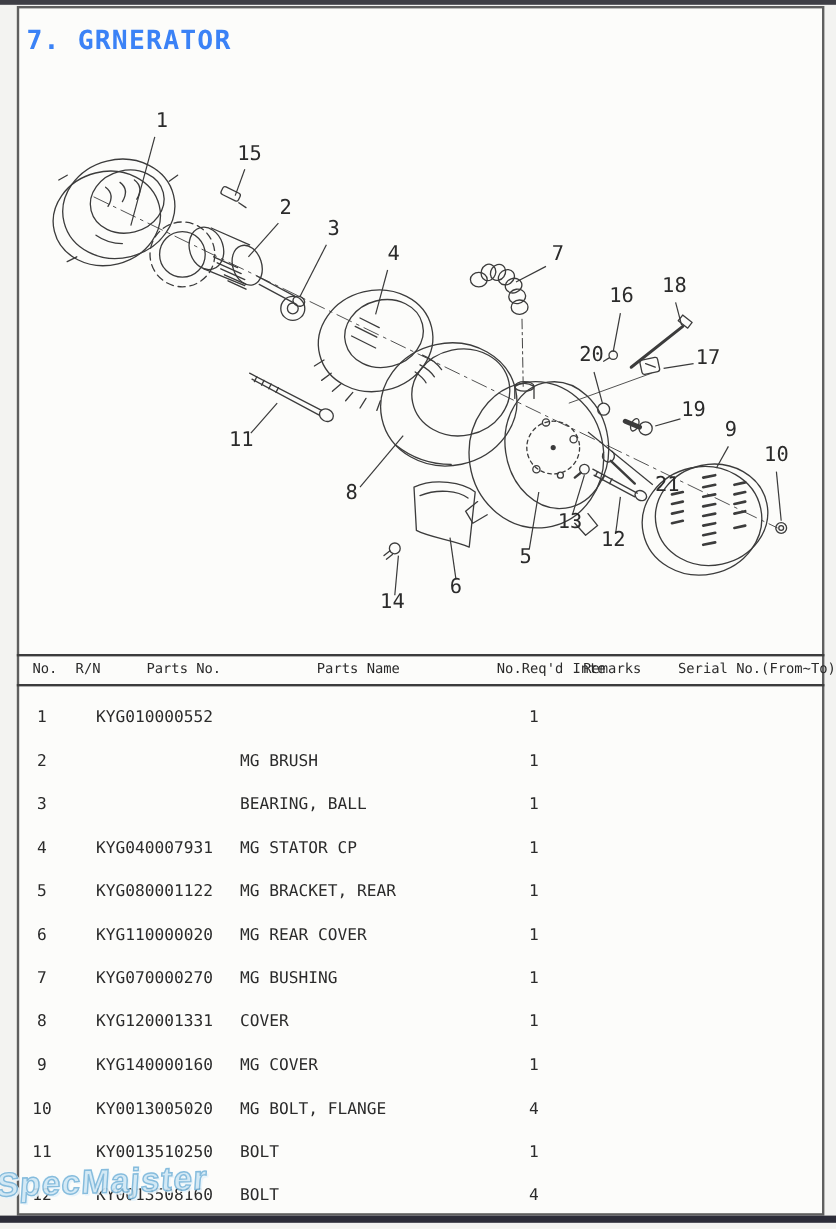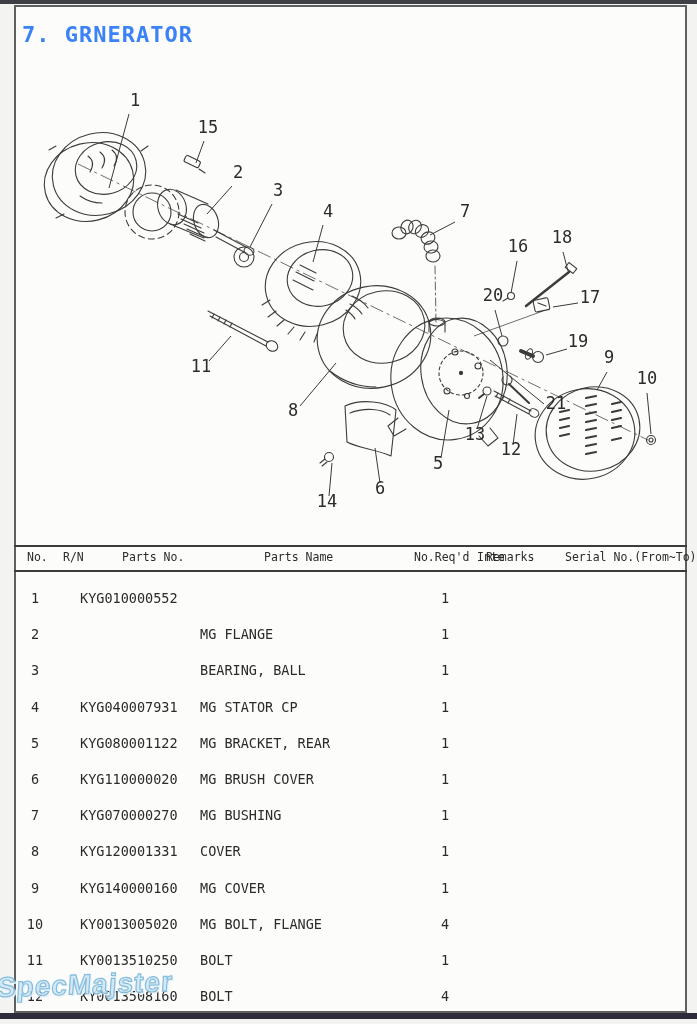--- a/index.html
+++ b/index.html
@@ -265,25 +265,25 @@
     <span class="h-name">Parts Name</span>
     <span class="h-reqd">No.Req'd</span>
     <span class="h-inte">Inte</span>
     <span class="h-remarks">Remarks</span>
     <span class="h-serial">Serial No.(From~To)</span>
   </div>
   <div class="hline hline-2"></div>
 
   <div class="tbody">
       <div class="trow" style="top: 575px;"><span class="cell c-no">1</span><span class="cell c-pn">KYG010000552</span><span class="cell c-qty">1</span></div>
-      <div class="trow" style="top: 611.2px;"><span class="cell c-no">2</span><span class="cell c-name">MG FLANGE</span><span class="cell c-qty">1</span></div>
+      <div class="trow" style="top: 611.2px;"><span class="cell c-no">2</span><span class="cell c-name">MG BRUSH</span><span class="cell c-qty">1</span></div>
       <div class="trow" style="top: 647.4px;"><span class="cell c-no">3</span><span class="cell c-name">BEARING, BALL</span><span class="cell c-qty">1</span></div>
       <div class="trow" style="top: 683.6px;"><span class="cell c-no">4</span><span class="cell c-pn">KYG040007931</span><span class="cell c-name">MG STATOR CP</span><span class="cell c-qty">1</span></div>
       <div class="trow" style="top: 719.8px;"><span class="cell c-no">5</span><span class="cell c-pn">KYG080001122</span><span class="cell c-name">MG BRACKET, REAR</span><span class="cell c-qty">1</span></div>
-      <div class="trow" style="top: 756px;"><span class="cell c-no">6</span><span class="cell c-pn">KYG110000020</span><span class="cell c-name">MG BRUSH COVER</span><span class="cell c-qty">1</span></div>
+      <div class="trow" style="top: 756px;"><span class="cell c-no">6</span><span class="cell c-pn">KYG110000020</span><span class="cell c-name">MG REAR COVER</span><span class="cell c-qty">1</span></div>
       <div class="trow" style="top: 792.2px;"><span class="cell c-no">7</span><span class="cell c-pn">KYG070000270</span><span class="cell c-name">MG BUSHING</span><span class="cell c-qty">1</span></div>
       <div class="trow" style="top: 828.4px;"><span class="cell c-no">8</span><span class="cell c-pn">KYG120001331</span><span class="cell c-name">COVER</span><span class="cell c-qty">1</span></div>
       <div class="trow" style="top: 864.6px;"><span class="cell c-no">9</span><span class="cell c-pn">KYG140000160</span><span class="cell c-name">MG COVER</span><span class="cell c-qty">1</span></div>
       <div class="trow" style="top: 900.8px;"><span class="cell c-no">10</span><span class="cell c-pn">KY0013005020</span><span class="cell c-name">MG BOLT, FLANGE</span><span class="cell c-qty">4</span></div>
       <div class="trow" style="top: 937px;"><span class="cell c-no">11</span><span class="cell c-pn">KY0013510250</span><span class="cell c-name">BOLT</span><span class="cell c-qty">1</span></div>
       <div class="trow" style="top: 973.2px;"><span class="cell c-no">12</span><span class="cell c-pn">KY0013508160</span><span class="cell c-name">BOLT</span><span class="cell c-qty">4</span></div>
     </div>
 
 </div>
 

